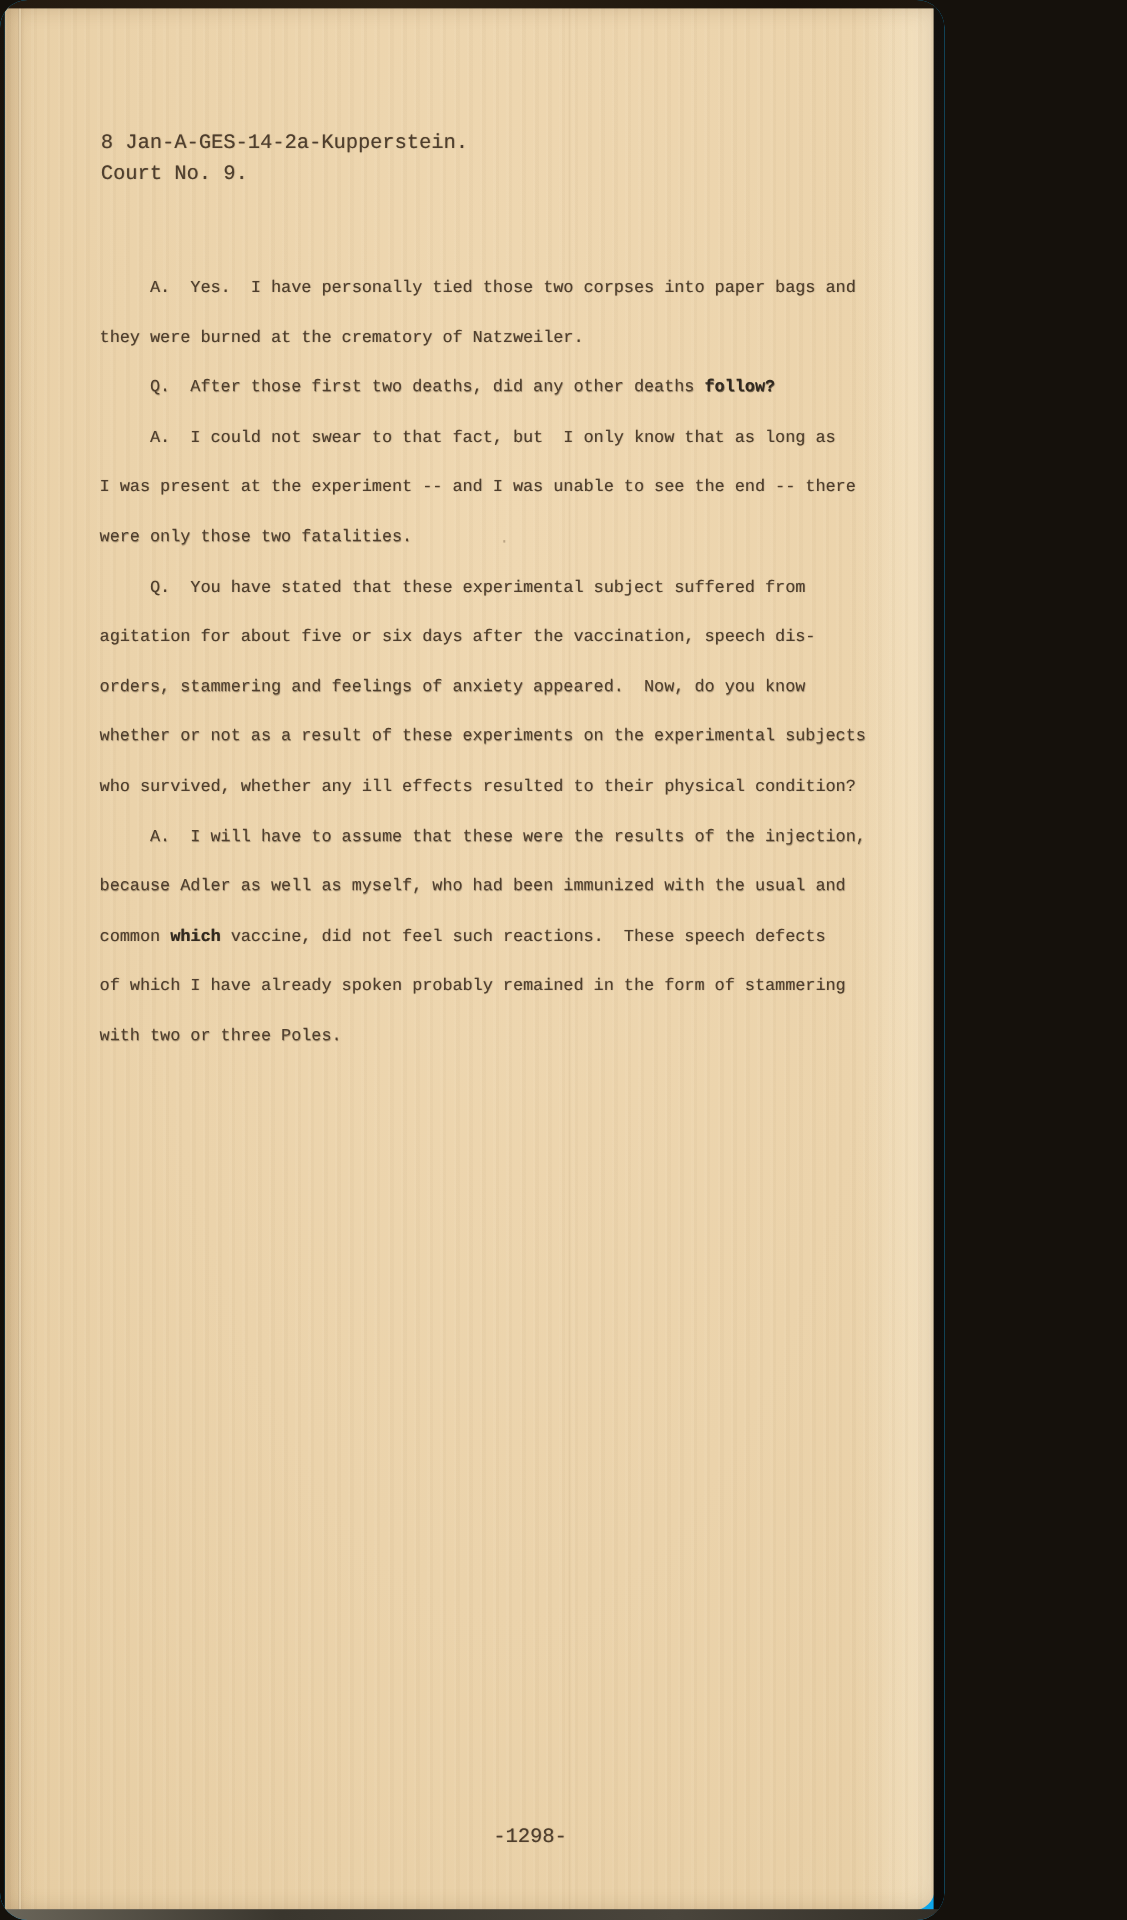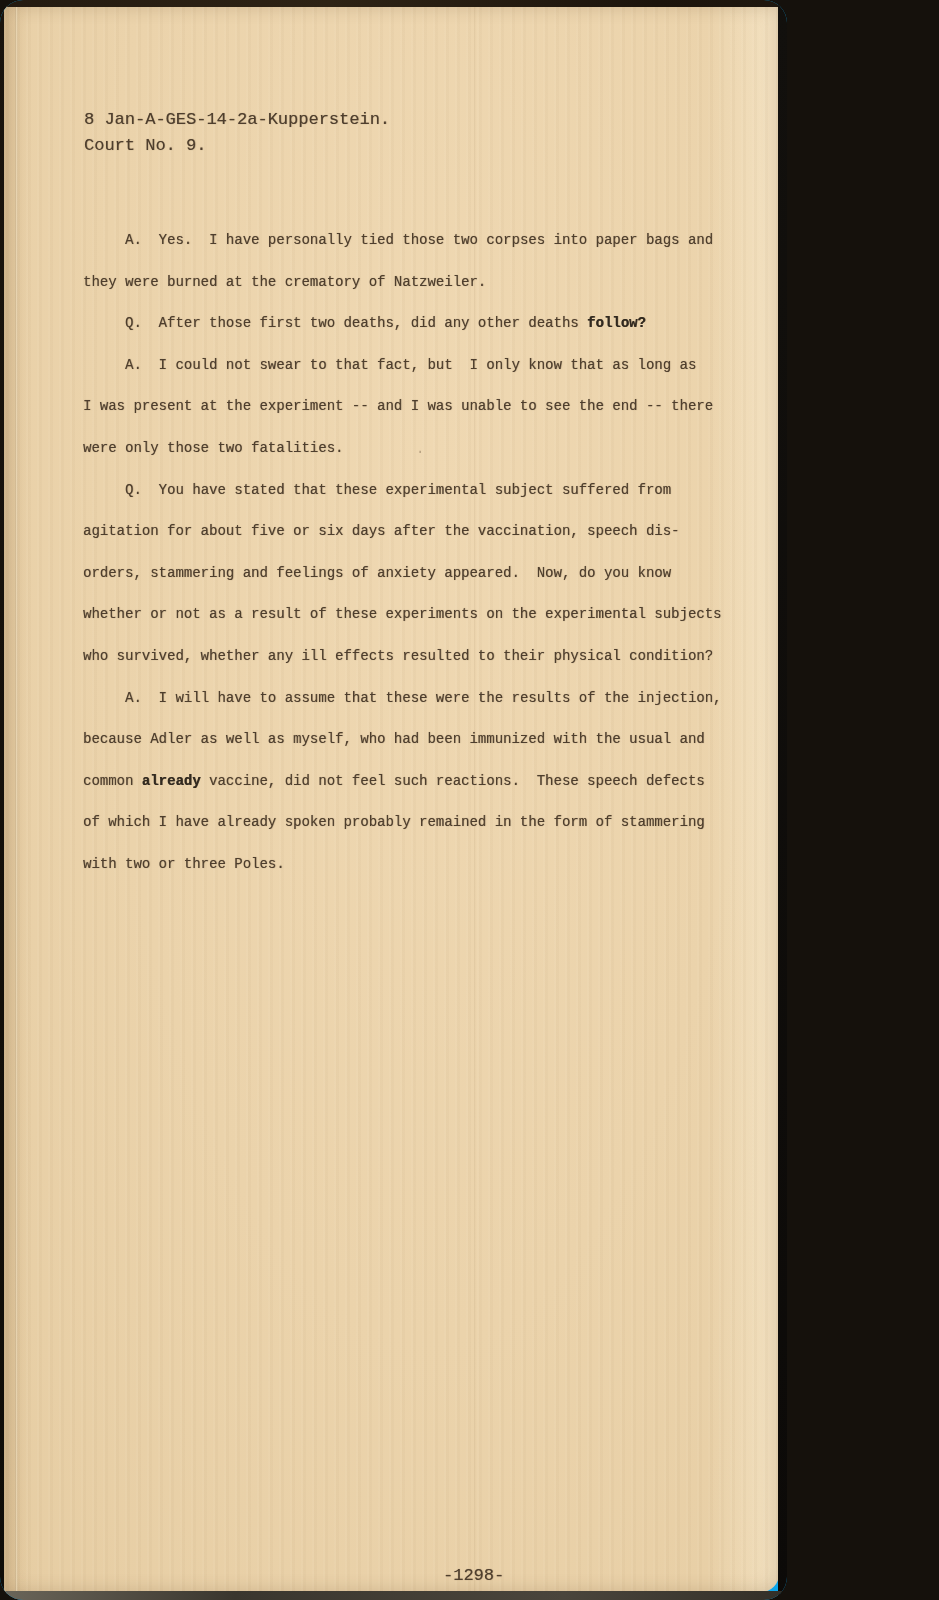--- a/index.html
+++ b/index.html
@@ -61,22 +61,22 @@
     white-space:pre-wrap;
   }
 
   .body-text {
     position:absolute; left:79px; top:214px; width:800px;
     font-size:14px; line-height:41.6px;
     white-space:pre-wrap;
   }
 
   .page-number {
-    position:absolute; left:407px; top:1556px;
-    font-size:17px; line-height:28px;margin-left:32px;
+    position:absolute; left:407px; top:1512px;
+    font-size:17px; line-height:28px;
   }
 
   
   .smudge {
     position:absolute; left:412px; top:438px;
     font-size:14px; color:rgba(90,70,50,0.35);
   }
   .smudge2 {
     position:absolute; left:836px; top:432px; width:3px; height:10px;
     background:rgba(80,60,40,0.45); border-radius:2px;
@@ -99,21 +99,21 @@
      A.  I could not swear to that fact, but  I only know that as long as
 I was present at the experiment -- and I was unable to see the end -- there
 were only those two fatalities.
      Q.  You have stated that these experimental subject suffered from
 agitation for about five or six days after the vaccination, speech dis-
 orders, stammering and feelings of anxiety appeared.  Now, do you know
 whether or not as a result of these experiments on the experimental subjects
 who survived, whether any ill effects resulted to their physical condition?
      A.  I will have to assume that these were the results of the injection,
 because Adler as well as myself, who had been immunized with the usual and
-common <b>already</b> vaccine, did not feel such reactions.  These speech defects
+common <b>which</b> vaccine, did not feel such reactions.  These speech defects
 of which I have already spoken probably remained in the form of stammering
 with two or three Poles.
 </div>
 
     <div class="smudge">·</div>
     <div class="smudge2"></div>
 
     <div class="page-number ink">-1298-</div>
   </div>
 

